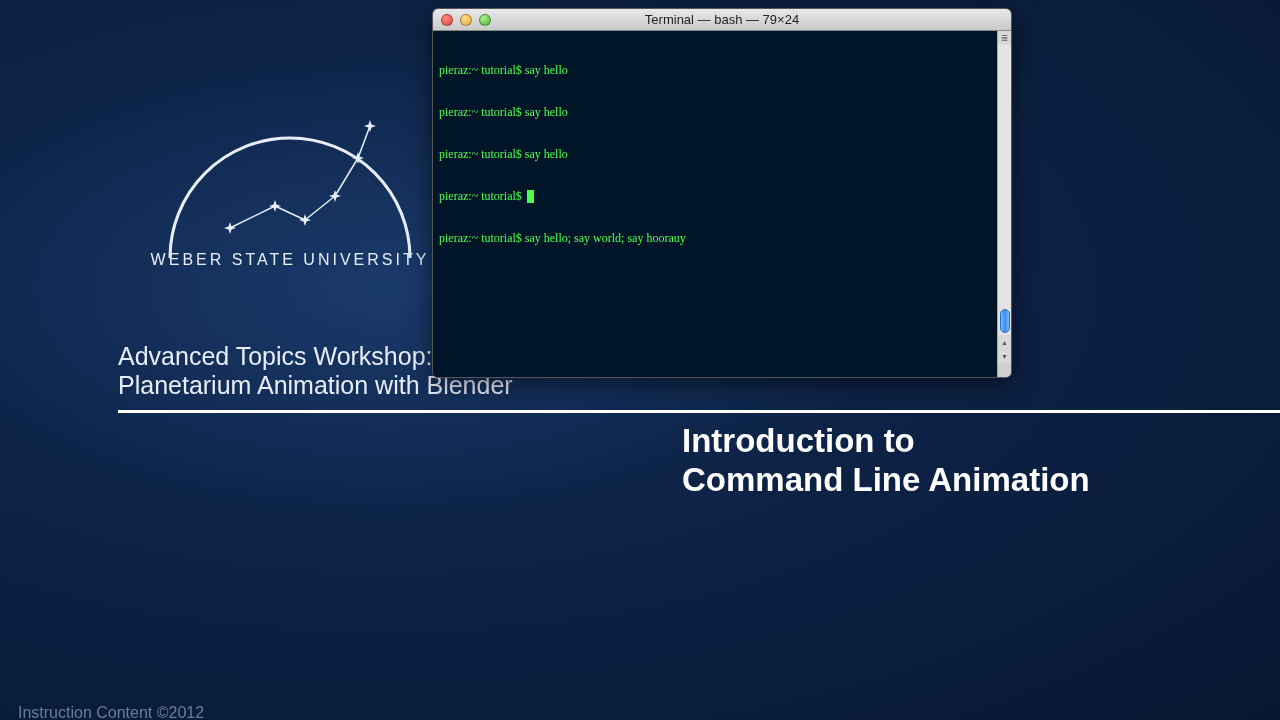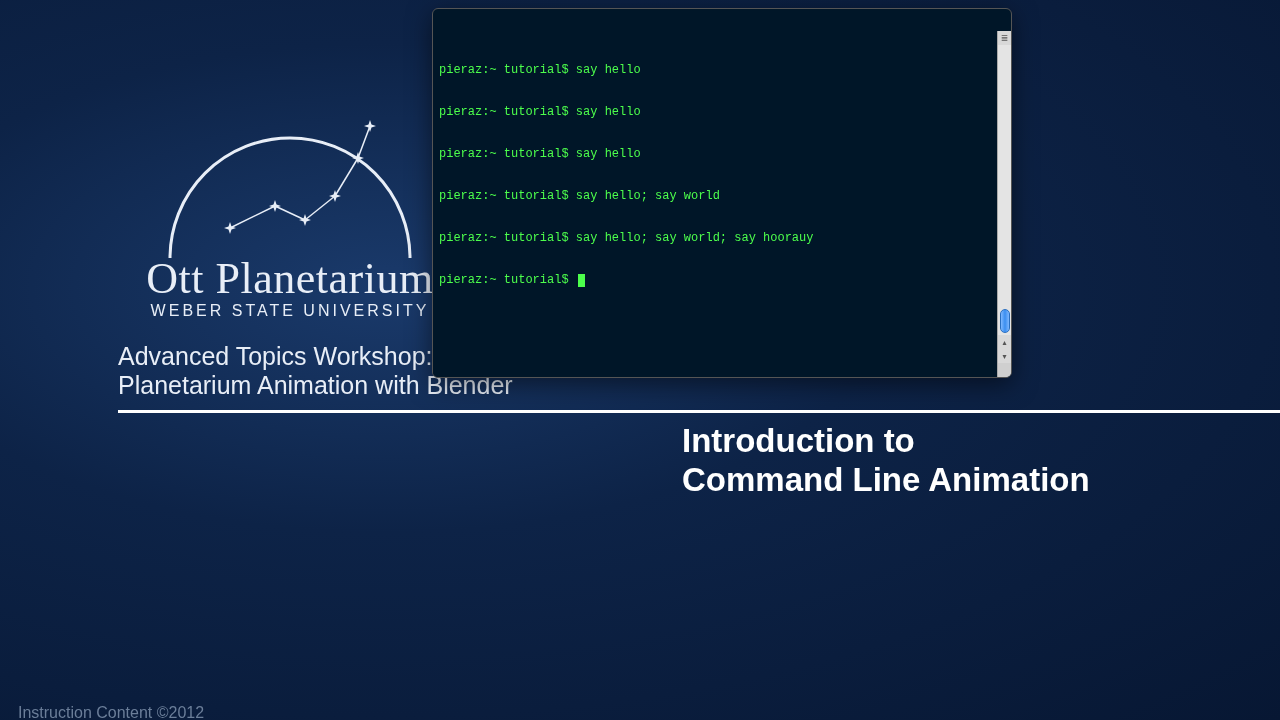--- a/index.html
+++ b/index.html
@@ -134,21 +134,21 @@
     font-family: "Lucida Grande", Arial, sans-serif;
     pointer-events: none;
   }
   .term-body {
     position: absolute;
     top: 22px;
     left: 0;
     right: 14px;
     bottom: 0;
     padding: 4px 6px;
-    font-family: Liberation Mono, monospace;
+    font-family: Liberation Serif, serif;
     font-size: 12px;
     line-height: 14px;
     color: #4cff4c;
     background: #001628;
     white-space: pre;
   }
   .term-line { display: block; }
   .cursor {
     display: inline-block;
     width: 7px;
@@ -225,47 +225,53 @@
         </g>
       <g transform="translate(198,90)">
           <path d="M0,-6 L1.5,-1.5 L6,0 L1.5,1.5 L0,6 L-1.5,1.5 L-6,0 L-1.5,-1.5 Z"></path>
         </g>
       <g transform="translate(210,58)">
           <path d="M0,-6 L1.5,-1.5 L6,0 L1.5,1.5 L0,6 L-1.5,1.5 L-6,0 L-1.5,-1.5 Z"></path>
         </g>
     </g>
   </svg>
   <div class="logo-text">
-    <div class="logo-main">Ott Planetarium</div>
     <div class="logo-sub">WEBER STATE UNIVERSITY</div>
   </div>
 </div>
 
 <div class="workshop">
   <div>Advanced Topics Workshop:</div>
   <div>Planetarium Animation with Blender</div>
 </div>
 
 <div class="divider"></div>
 
 <div class="section-title">
   <div>Introduction to</div>
   <div>Command Line Animation</div>
 </div>
 
 <div class="footer">Instruction Content ©2012</div>
 
 <div class="terminal">
+  <div class="titlebar">
+    <div class="traffic">
+      <div class="light red"></div>
+      <div class="light yellow"></div>
+      <div class="light green"></div>
+    </div>
+    <div class="title-text">Terminal — bash — 79×24</div>
+  </div>
   <div class="term-body">
     <span class="term-line">pieraz:~ tutorial$ say hello</span>
     <span class="term-line">pieraz:~ tutorial$ say hello</span>
     <span class="term-line">pieraz:~ tutorial$ say hello</span>
-    <span class="term-line">pieraz:~ tutorial$ say hello; say world</span>
+    <span class="term-line"><span>pieraz:~ tutorial$ </span><span class="cursor"></span></span>
     <span class="term-line">pieraz:~ tutorial$ say hello; say world; say hoorauy</span>
-    <span class="term-line"><span>pieraz:~ tutorial$ </span><span class="cursor"></span></span>
   </div>
   <div class="scrollbar">
     <div class="sb-corner-top">≣</div>
     <div class="sb-thumb"></div>
     <div class="sb-arrow sb-up">▴</div>
     <div class="sb-arrow sb-down">▾</div>
     <div class="sb-arrow sb-grow"></div>
   </div>
 </div>
 

